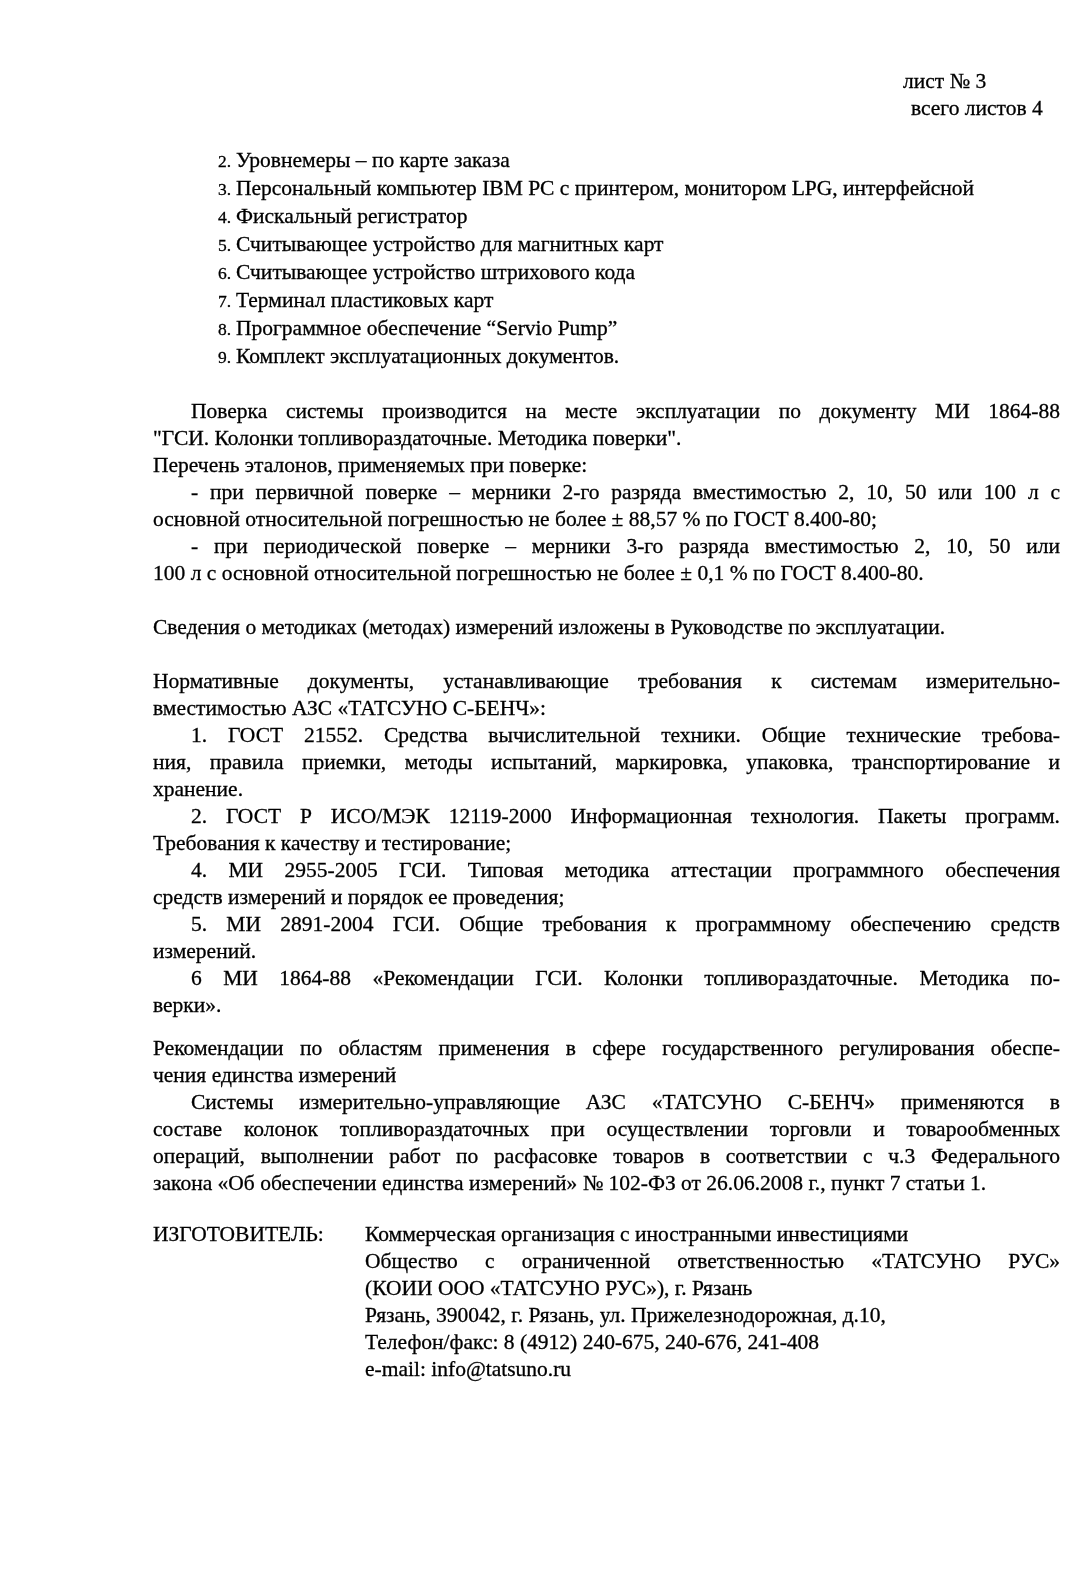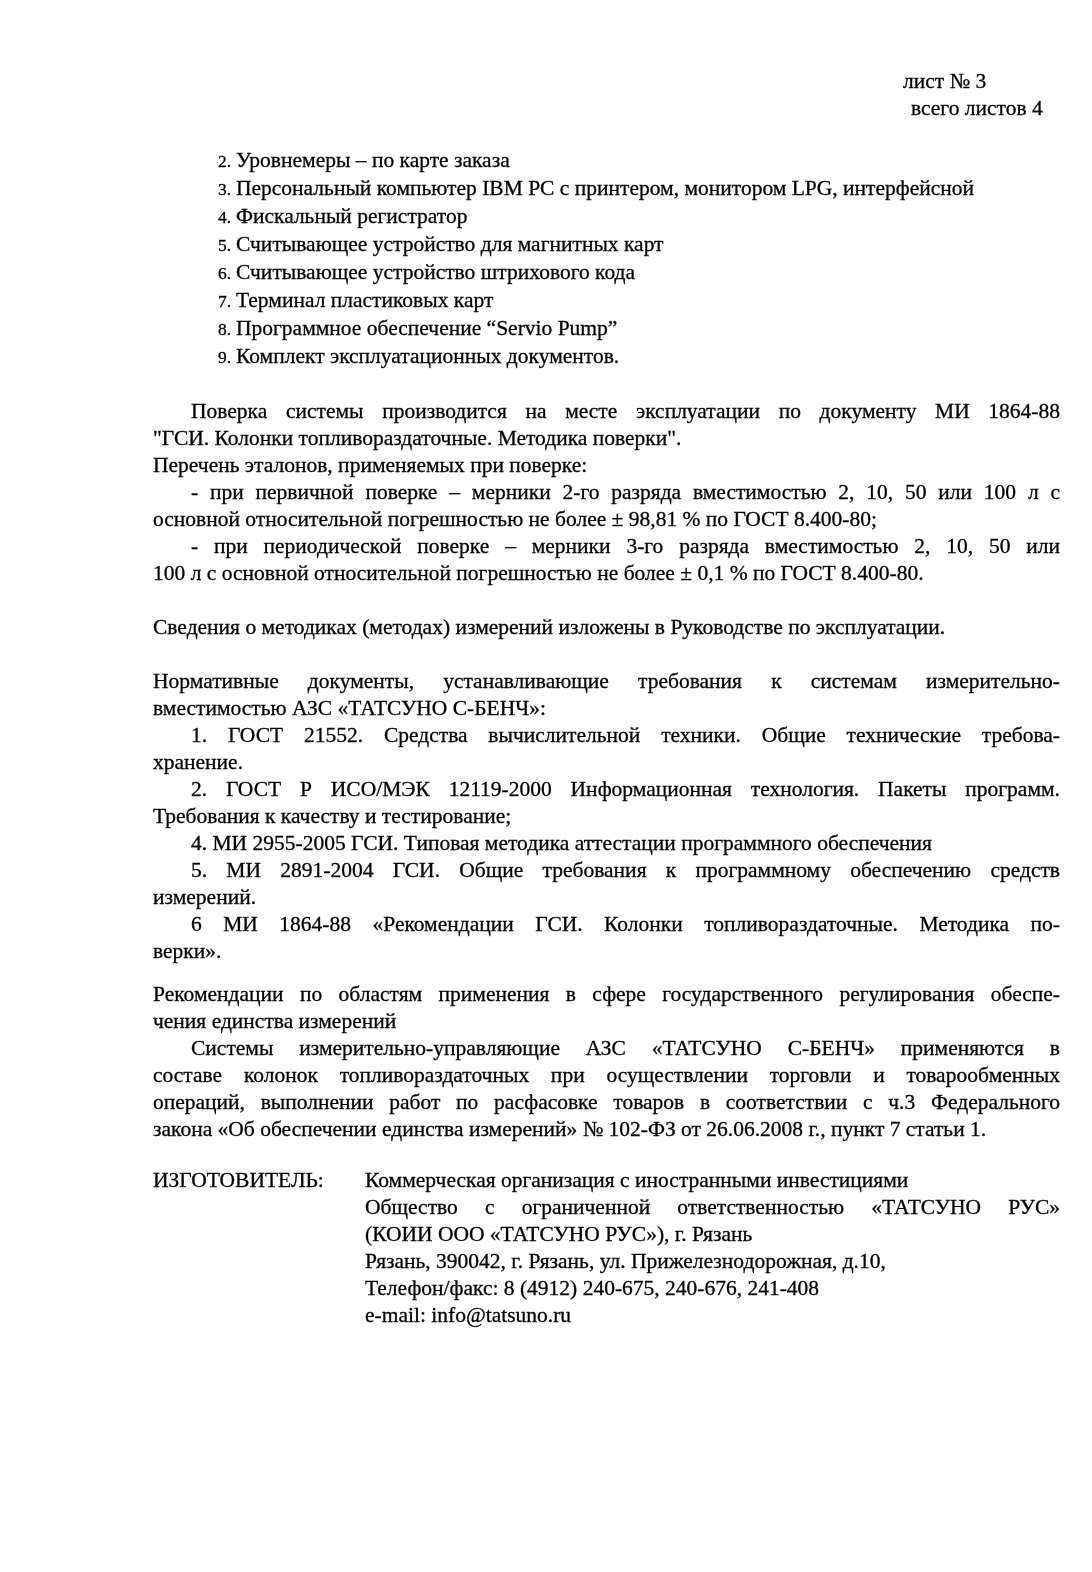--- a/index.html
+++ b/index.html
@@ -104,49 +104,51 @@
   <div class="sec">
     <div class="para jp ind">
         <div class="ln">Поверка системы производится на месте эксплуатации по документу МИ 1864-88</div>
         <div class="ln">"ГСИ. Колонки топливораздаточные. Методика поверки".</div>
       </div>
     <div class="para">
         <div class="ln">Перечень эталонов, применяемых при поверке:</div>
       </div>
     <div class="para jp ind">
         <div class="ln">- при первичной поверке – мерники 2-го разряда вместимостью 2, 10, 50 или 100 л с</div>
-        <div class="ln">основной относительной погрешностью не более ± 98,81 % по ГОСТ 8.400-80;</div>
+        <div class="ln">основной относительной погрешностью не более ± 88,57 % по ГОСТ 8.400-80;</div>
       </div>
     <div class="para jp ind">
         <div class="ln">- при периодической поверке – мерники 3-го разряда вместимостью 2, 10, 50 или</div>
         <div class="ln">100 л с основной относительной погрешностью не более ± 0,1 % по ГОСТ 8.400-80.</div>
       </div>
   </div>
 
   <div class="sec">
     <div class="para">
         <div class="ln">Сведения о методиках (методах) измерений изложены в  Руководстве по эксплуатации.</div>
       </div>
   </div>
 
   <div class="sec">
     <div class="para jp">
         <div class="ln">Нормативные документы, устанавливающие требования к системам измерительно-</div>
         <div class="ln">вместимостью АЗС «ТАТСУНО С-БЕНЧ»:</div>
       </div>
     <div class="para jp ind">
         <div class="ln">1. ГОСТ 21552. Средства вычислительной техники. Общие технические требова-</div>
+        <div class="ln">ния, правила приемки, методы испытаний, маркировка, упаковка, транспортирование и</div>
         <div class="ln">хранение.</div>
       </div>
     <div class="para jp ind">
         <div class="ln">2. ГОСТ Р ИСО/МЭК 12119-2000 Информационная технология. Пакеты программ.</div>
         <div class="ln">Требования к качеству и тестирование;</div>
       </div>
     <div class="para jp ind">
         <div class="ln">4. МИ 2955-2005 ГСИ. Типовая методика аттестации программного обеспечения</div>
+        <div class="ln">средств измерений и порядок ее проведения;</div>
       </div>
     <div class="para jp ind">
         <div class="ln">5. МИ 2891-2004 ГСИ. Общие требования к программному обеспечению средств</div>
         <div class="ln">измерений.</div>
       </div>
     <div class="para jp ind">
         <div class="ln">6  МИ 1864-88  «Рекомендации ГСИ. Колонки топливораздаточные. Методика по-</div>
         <div class="ln">верки».</div>
       </div>
   </div>

